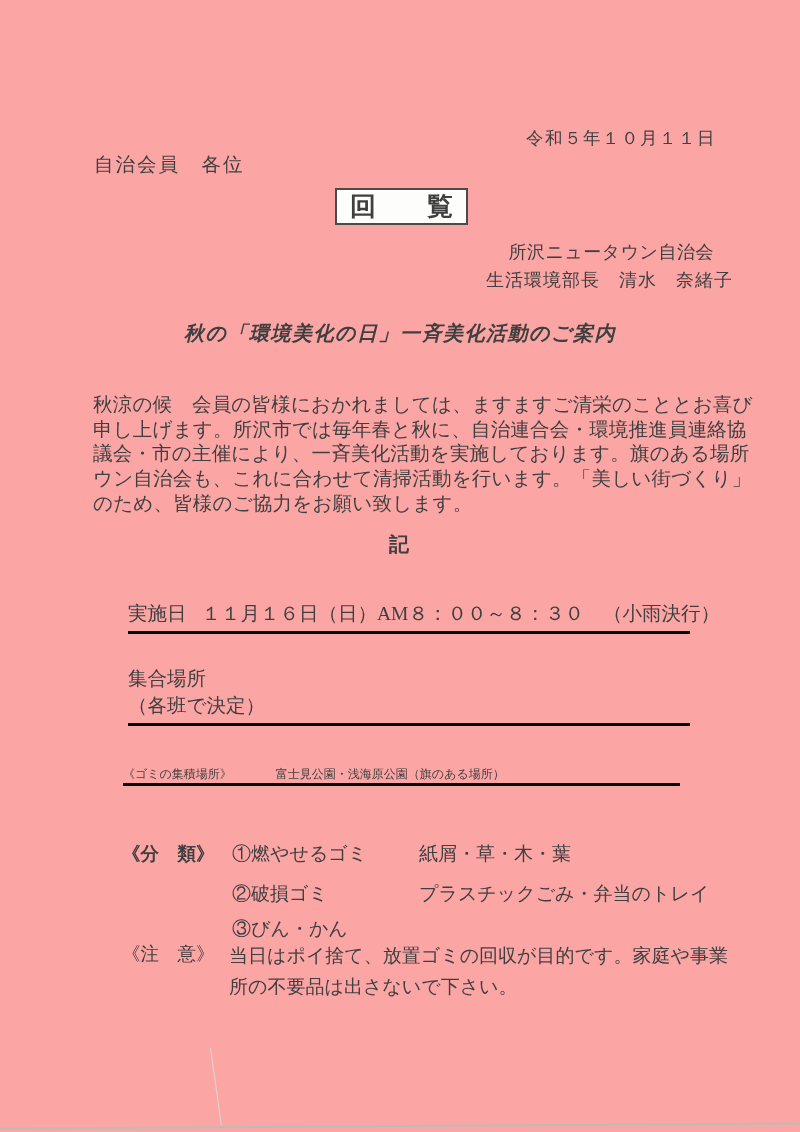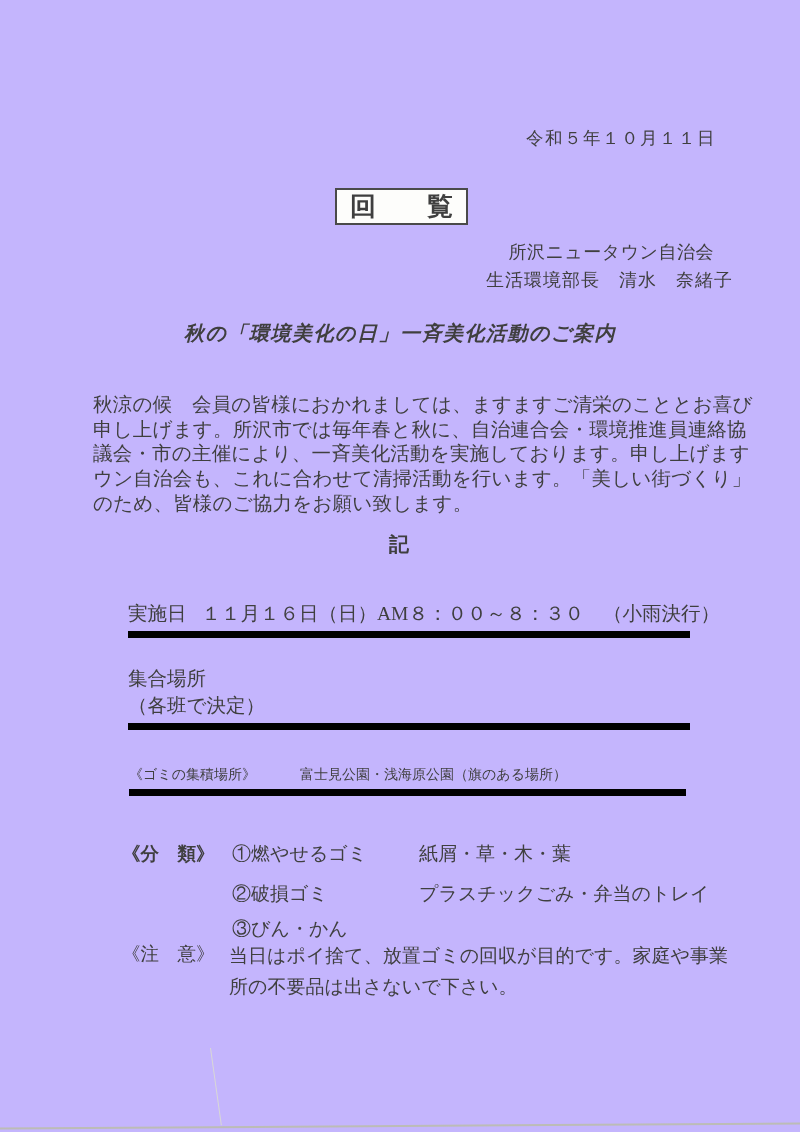--- a/index.html
+++ b/index.html
@@ -1,20 +1,20 @@
 <!DOCTYPE html>
 <html><head>
 <meta charset="utf-8">
 <style>
   html, body { margin:0; padding:0; background:#efefec; }
   .page {
     position:relative;
     width:800px; height:1132px;
     margin:0 auto;
-    background:#c4b5fd;
+    background:#fca5a5;
     font-family:"Liberation Serif","DejaVu Serif",serif;
     color:#3f3f3f;
     overflow:hidden;
   }
   .abs { position:absolute; white-space:nowrap; }
 
   .date       { top:126px; right:84px; font-size:17.5px; letter-spacing:1.5px; }
   .recipient  { top:151px; left:94px;  font-size:19.5px; letter-spacing:2px; }
 
   .kairan-box {
@@ -32,32 +32,32 @@
   .title {
     top:320px; left:0; width:100%; text-align:center;
     font-size:20px; font-weight:bold; letter-spacing:1.5px;font-style:italic;
   }
 
   .greeting { top:393px; left:93px; font-size:19.5px; line-height:24.7px; letter-spacing:0.2px; }
 
   .record-marker { top:531px; left:0; width:100%; text-align:center; font-size:20px; font-weight:600; letter-spacing:2px; }
 
   .rule-line {
-    border-bottom:7px solid #000000;
+    border-bottom:3px solid #000000;
   }
   .schedule { top:600px; left:128px; width:562px; padding-bottom:4px; font-size:19.5px; }
   .schedule .value { margin-left:15px; }
   .schedule .note  { margin-left:19px; }
 
   .meeting { top:665px; left:128px; width:562px; padding-bottom:4px; font-size:19.5px;
              display:flex; justify-content:space-between;flex-direction:column; }
 
   .map-note { top:701px; left:213px; font-size:19.5px; letter-spacing:0.5px; }
 
-  .collection { top:766px; left:129px; width:557px; padding-bottom:5px; font-size:14px; }
+  .collection { top:766px; left:123px; width:557px; font-size:12px; }
   .collection .value { margin-left:44px; }
 
   .cls-label   { top:841px; left:122px; font-size:18.5px;font-weight:bold; }
   .cls-name    { left:232px; font-size:19px; }
   .cls-detail  { left:419px; font-size:19px; }
   .row1 { top:841px; }
   .row2 { top:881px; }
   .row3 { top:916px; }
 
   .caution-label { top:941px; left:122px; font-size:18.5px; }
@@ -72,35 +72,36 @@
     background:#d9d9d4; transform:rotate(-8deg); transform-origin:top center;
   }
 </style>
 </head>
 <body>
 
 <div class="page">
 
   <div class="abs date">令和５年１０月１１日</div>
 
+  <div class="abs recipient">自治会員　各位</div>
 
   <div class="abs kairan-box">
     <span>回</span>
     <span>覧</span>
   </div>
 
   <div class="abs sender-org">所沢ニュータウン自治会</div>
   <div class="abs sender-person">生活環境部長　清水　奈緒子</div>
 
   <div class="abs title">秋の「環境美化の日」一斉美化活動のご案内</div>
 
   <div class="abs greeting">
     <div>秋涼の候　会員の皆様におかれましては、ますますご清栄のこととお喜び</div>
     <div>申し上げます。所沢市では毎年春と秋に、自治連合会・環境推進員連絡協</div>
-    <div>議会・市の主催により、一斉美化活動を実施しております。申し上げます</div>
+    <div>議会・市の主催により、一斉美化活動を実施しております。旗のある場所</div>
     <div>ウン自治会も、これに合わせて清掃活動を行います。「美しい街づくり」</div>
     <div>のため、皆様のご協力をお願い致します。</div>
   </div>
 
   <div class="abs record-marker">記</div>
 
   <div class="abs schedule rule-line">
     <span>実施日</span><span class="value">１１月１６日（日）AM８：００～８：３０</span><span class="note">（小雨決行）</span>
   </div>
 

